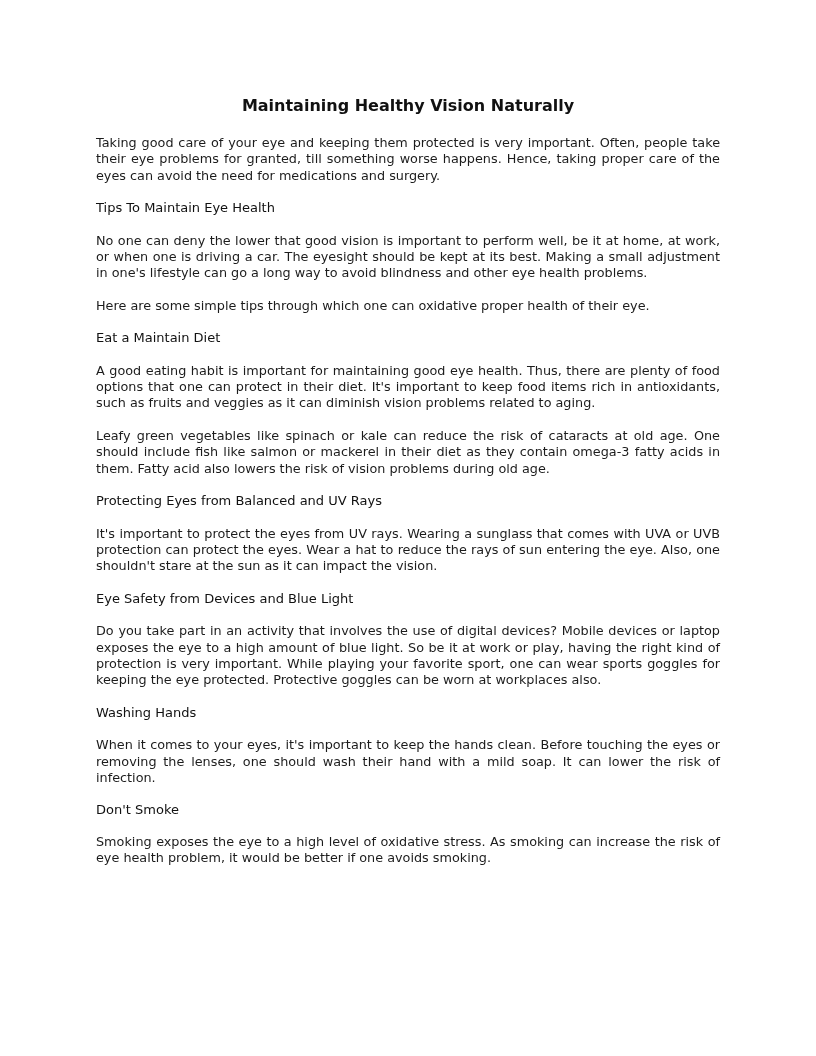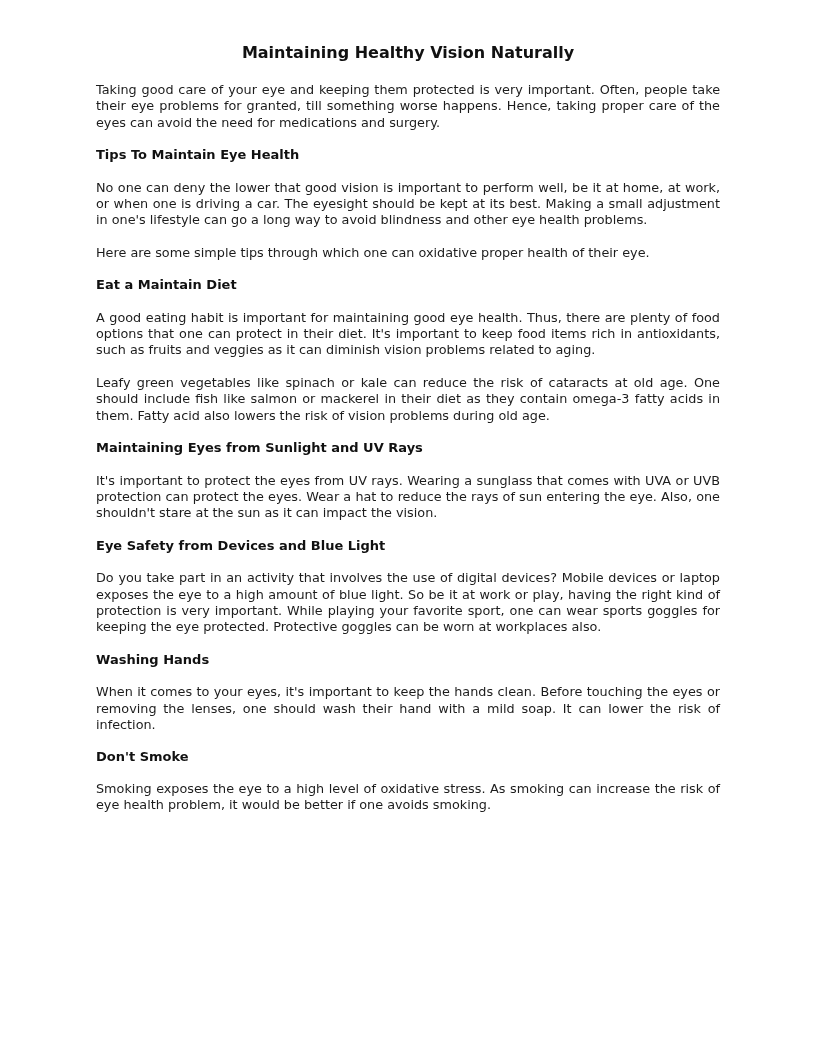--- a/index.html
+++ b/index.html
@@ -4,21 +4,21 @@
 <style>
   html, body {
     margin: 0;
     padding: 0;
     background: #ffffff;
   }
   .page {
     width: 816px;
     height: 1056px;
     box-sizing: border-box;
-    padding: 44px 96px 40px 96px;
+    padding: 97px 96px 40px 96px;
     background: #ffffff;
     font-family: "DejaVu Sans", "Liberation Sans", sans-serif;
     color: #1c1c1c;
     overflow: hidden;
   }
   .doc-title {
     font-size: 16px;
     font-weight: bold;
     text-align: center;
     color: #111111;
@@ -27,21 +27,21 @@
   }
   .para {
     font-size: 12.8px;
     line-height: 16.4px;
     text-align: justify;
     margin: 0 0 16px 0;
   }
   .heading {
     font-size: 13px;
     line-height: 16.4px;
-    font-weight: bold;
+    font-weight: normal;
     color: #111111;
     margin: 0 0 16px 0;
   }
   .space-lg {
   }
   .tight {
     margin-bottom: 15px;
   }
 </style>
 </head>
@@ -53,21 +53,21 @@
   <p class="para">Taking good care of your eye and keeping them protected is very important. Often, people take their eye problems for granted, till something worse happens. Hence, taking proper care of the eyes can avoid the need for medications and surgery.</p>
 
   <h2 class="heading">Tips To Maintain Eye Health</h2>
   <p class="para">No one can deny the lower that good vision is important to perform well, be it at home, at work, or when one is driving a car. The eyesight should be kept at its best. Making a small adjustment in one's lifestyle can go a long way to avoid blindness and other eye health problems.</p>
   <p class="para">Here are some simple tips through which one can oxidative proper health of their eye.</p>
 
   <h2 class="heading">Eat a Maintain Diet</h2>
   <p class="para">A good eating habit is important for maintaining good eye health. Thus, there are plenty of food options that one can protect in their diet. It's important to keep food items rich in antioxidants, such as fruits and veggies as it can diminish vision problems related to aging.</p>
   <p class="para">Leafy green vegetables like spinach or kale can reduce the risk of cataracts at old age. One should include fish like salmon or mackerel in their diet as they contain omega-3 fatty acids in them. Fatty acid also lowers the risk of vision problems during old age.</p>
 
-  <h2 class="heading">Maintaining Eyes from Sunlight and UV Rays</h2>
+  <h2 class="heading">Protecting Eyes from Balanced and UV Rays</h2>
   <p class="para">It's important to protect the eyes from UV rays. Wearing a sunglass that comes with UVA or UVB protection can protect the eyes. Wear a hat to reduce the rays of sun entering the eye. Also, one shouldn't stare at the sun as it can impact the vision.</p>
 
   <h2 class="heading">Eye Safety from Devices and Blue Light</h2>
   <p class="para">Do you take part in an activity that involves the use of digital devices? Mobile devices or laptop exposes the eye to a high amount of blue light. So be it at work or play, having the right kind of protection is very important. While playing your favorite sport, one can wear sports goggles for keeping the eye protected. Protective goggles can be worn at workplaces also.</p>
 
   <h2 class="heading">Washing Hands</h2>
   <p class="para space-lg">When it comes to your eyes, it's important to keep the hands clean. Before touching the eyes or removing the lenses, one should wash their hand with a mild soap. It can lower the risk of infection.</p>
 
   <h2 class="heading tight">Don't Smoke</h2>
   <p class="para">Smoking exposes the eye to a high level of oxidative stress. As smoking can increase the risk of eye health problem, it would be better if one avoids smoking.</p>

